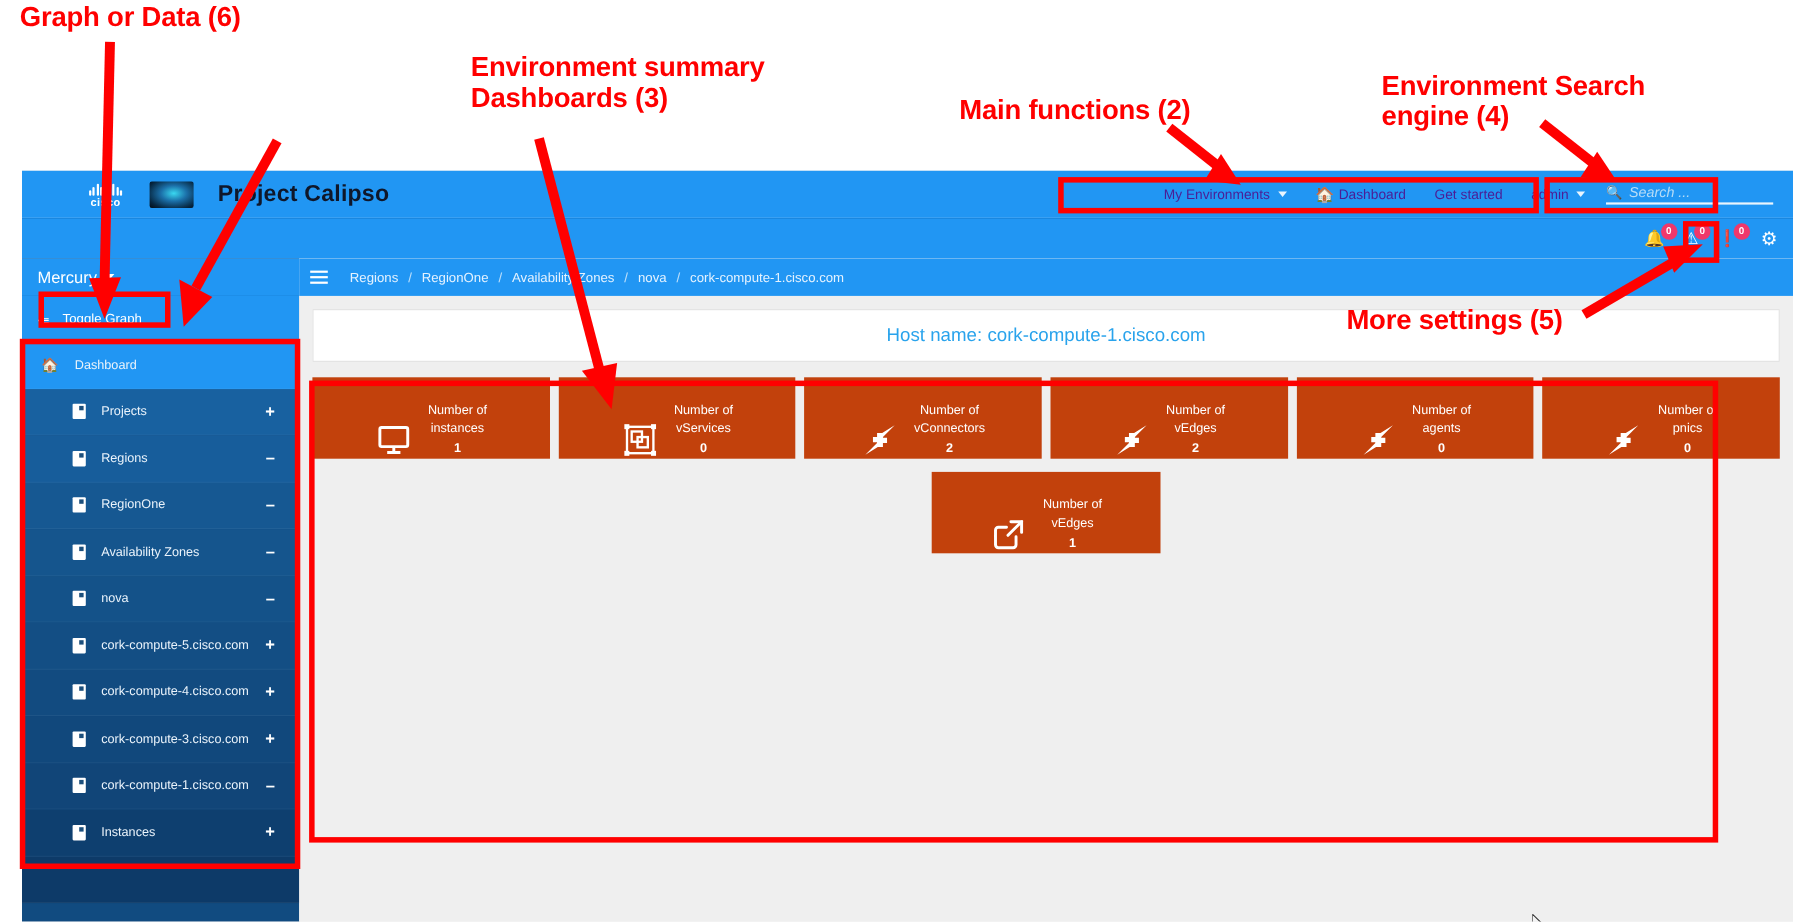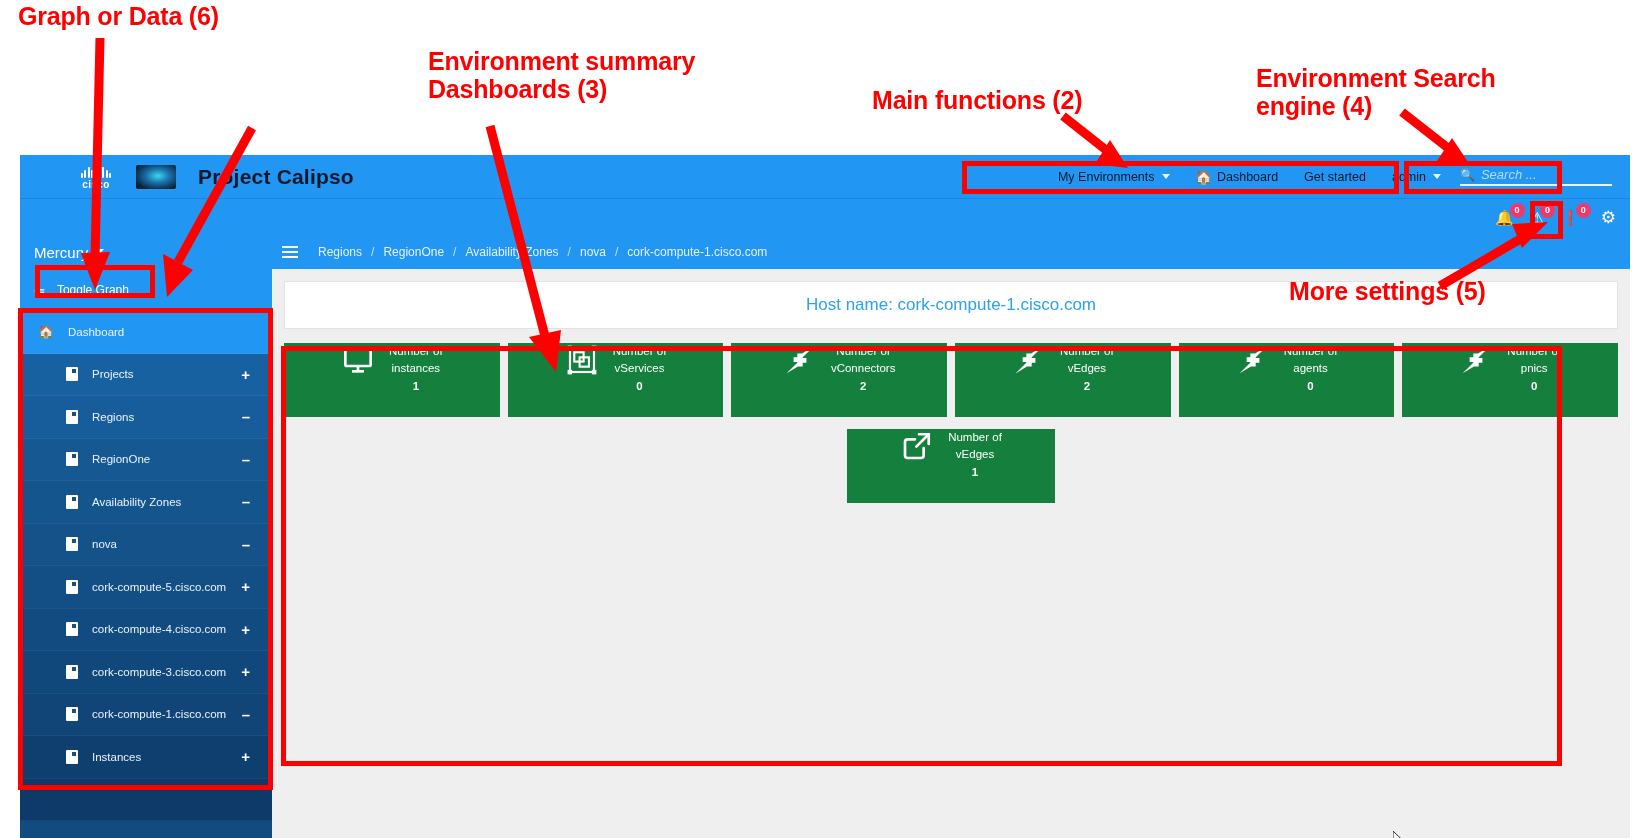--- a/index.html
+++ b/index.html
@@ -37,21 +37,21 @@
   .cisco-bars i:nth-child(9){height:5px}
   .cisco-word { font-size: 10px; font-weight: bold; color:#fff; letter-spacing: .4px; margin-top:1px; }
   .proj-thumb {
     margin-left: 18px; width: 40px; height: 24px; border-radius: 2px;
     background: radial-gradient(ellipse at 55% 45%, #39d7f0 0%, #1b6fa8 38%, #06263f 78%, #020b14 100%);
   }
   .app-title { margin-left: 22px; font-size: 21px; color: #0f172a; letter-spacing:.2px;font-weight:bold; }
 
   .topnav { margin-left: auto; display: flex; align-items: center; height: 100%; padding-right: 8px; }
   .topnav a {
-    color: #0f172a; font-size: 12.5px; text-decoration: none;
+    color: #4c1d95; font-size: 12.5px; text-decoration: none;
     padding: 0 13px; display: flex; align-items: center; gap: 4px; height: 100%;
   }
   .caret { width:0;height:0;border-left:4px solid transparent;border-right:4px solid transparent;border-top:5px solid #e9f5fe; display:inline-block; margin-left:3px;}
   .home-glyph { font-size: 14px; line-height: 1; }
   .searchbox {
     width: 152px; margin-left: 6px; margin-right: 10px;
     display:flex; align-items:center; gap:6px;
     border-bottom: 2px solid #e9f5fe; padding-bottom: 2px;
   }
   .searchbox .mag { color:#fff; font-size:12px; font-weight:bold; }
@@ -121,22 +121,22 @@
   .hostbar {
     margin: 12px 12px 0 12px; height: 48px; background:#fff;
     display:flex; align-items:center; justify-content:center;
     border: 1px solid #e2e2e2;
   }
   .hostbar .hn { color:#29a3ec; font-size:17px; }
 
   .tiles-area { margin: 14px 12px 0 12px; }
   .tiles-row { display:flex; gap: 8px; }
   .tile {
-    flex: 1; height: 74px; background:#15803d;
-    display:flex; align-items:flex-start; justify-content:center; gap: 14px;
+    flex: 1; height: 74px; background:#c2410c;
+    display:flex; align-items:flex-end; justify-content:center; gap: 14px;
     color:#fff;
   }
   .tile .t-ic { width: 34px; height: 34px; display:flex; align-items:center; justify-content:center; }
   .tile .t-text { display:flex; flex-direction:column; align-items:center; line-height:1.45; }
   .tile .t-l1, .tile .t-l2 { font-size: 11.5px; }
   .tile .t-val { font-size: 11.5px; font-weight: bold; margin-top: 2px; }
   .tiles-row-2 { display:flex; justify-content:center; margin-top: 12px; }
   .tile.single { flex: 0 0 208px; }
 
   
@@ -468,15 +468,15 @@
       <polygon points="1548,222 1522,248 1512,224" fill="#ff0000"></polygon>
     </g>
   </svg>
 
   <div class="anno anno-text" style="left:18px; top:2px;">Graph or Data (6)</div>
   <div class="anno anno-text" style="left:428px; top:47px;">Environment summary
 Dashboards (3)</div>
   <div class="anno anno-text" style="left:872px; top:86px;">Main functions (2)</div>
   <div class="anno anno-text" style="left:1256px; top:64px;">Environment Search
 engine (4)</div>
-  <div class="anno anno-text" style="left:1289px; top:277px;">More settings (5)</div>
+  <div class="anno anno-text" style="left:1224px; top:277px;">More settings (5)</div>
 
 </div>
 
 </body></html>

